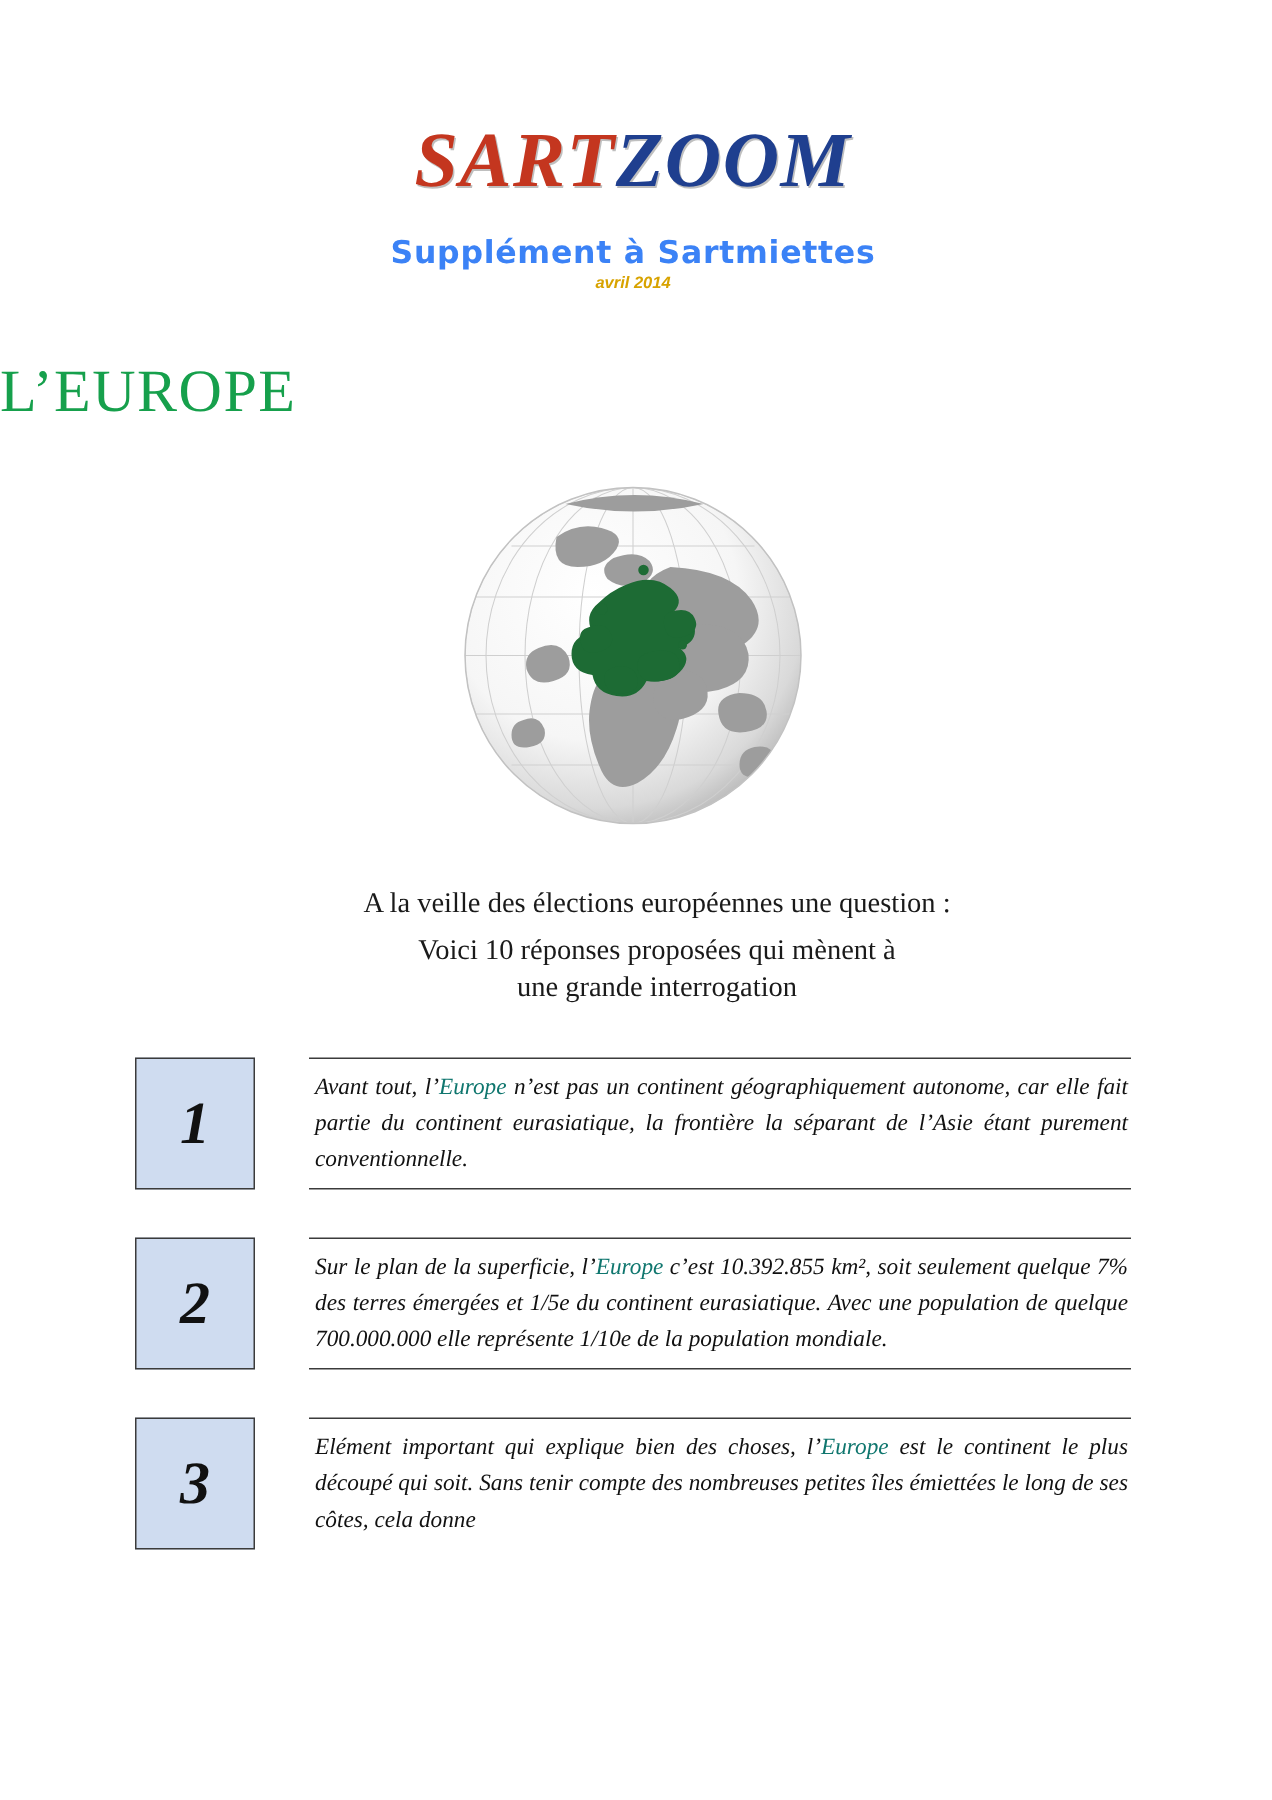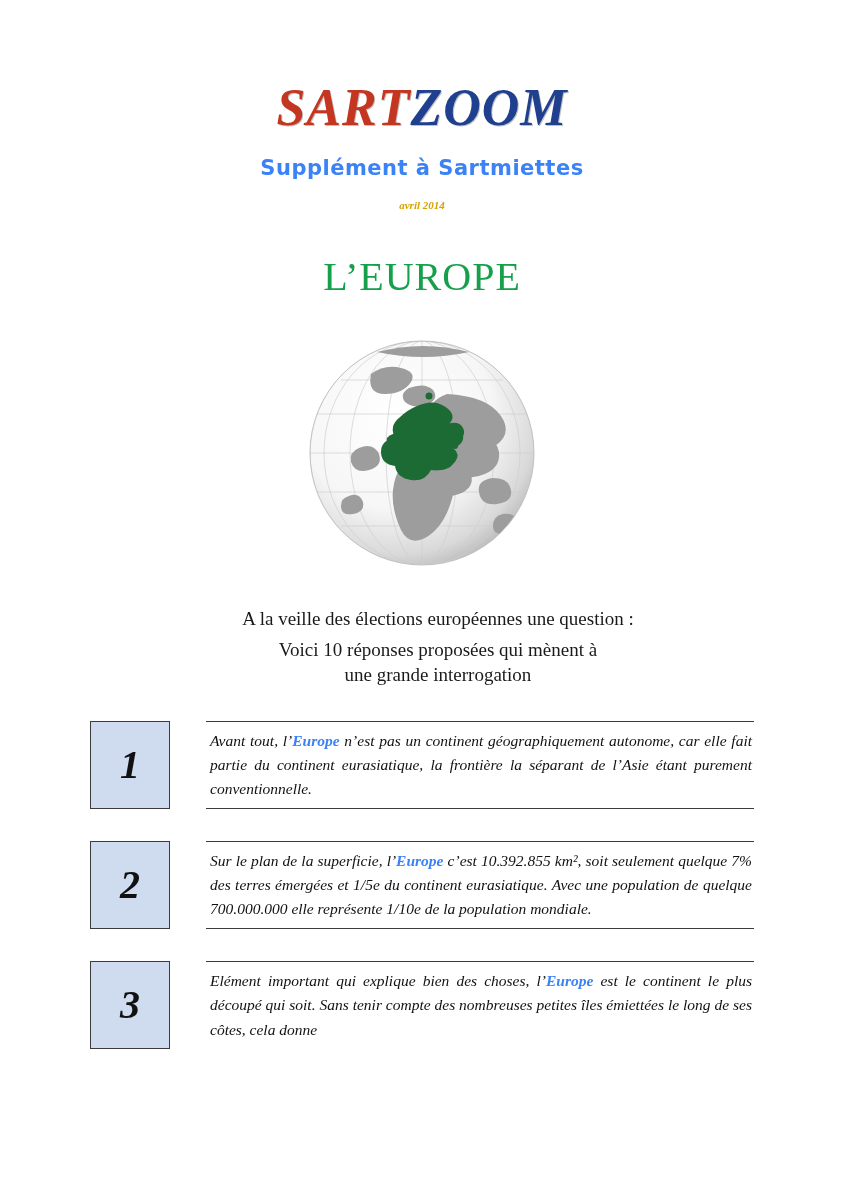--- a/index.html
+++ b/index.html
@@ -41,31 +41,31 @@
 
   .subtitle {
     margin-top: 22px;
     font-family: "DejaVu Sans", sans-serif;
     font-weight: bold;
     font-size: 21px;
     color: #3b82f6;
     letter-spacing: 0.5px;
   }
   .issue-date {
-    margin-top: 19px;
-    font-family: Liberation Serif, serif;
+    margin-top: 3px;
+    font-family: Liberation Sans, sans-serif;
     font-weight: bold;
     font-style: italic;
     font-size: 11px;
     color: #d8a300;
   }
 
   .doc-title {
     margin-top: 42px;
-    text-align: center;
+    text-align: left;
     font-family: "Liberation Serif", serif;
     font-size: 40px;
     color: #16a04c;
     letter-spacing: 1px;
   }
 
   
   .globe-wrap {
     margin-top: 28px;
     display: flex;
@@ -149,23 +149,22 @@
   .text-cell p {
     margin: 0;
     font-family: "Liberation Serif", serif;
     font-style: italic;
     font-size: 15.5px;
     line-height: 1.55;
     text-align: justify;
     color: #111;
   }
   .eu {
-    color: #3b82f6;
-    font-style: italic;
-    font-weight: bold;
+    color: #0f766e;
+    font-style: italic;
   }
   .item-3 .text-cell { border-bottom: none; }
 </style>
 </head>
 <body>
 
 <div class="page">
 
   <div class="masthead">
     <div class="logo">

